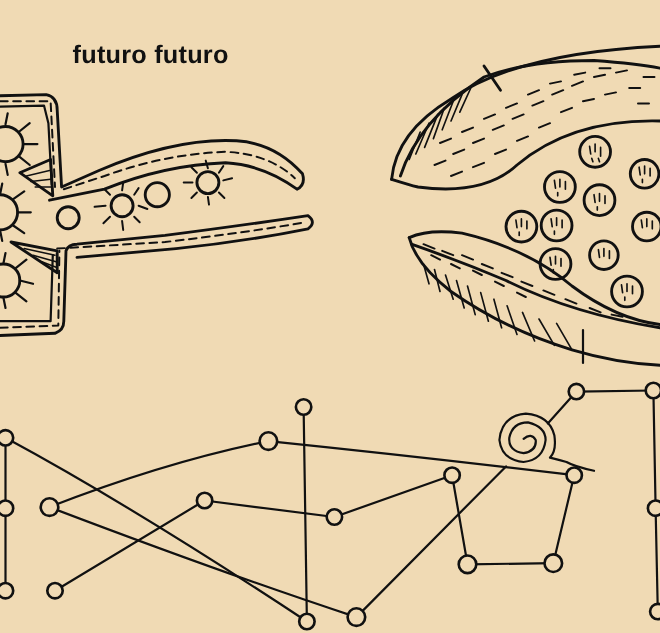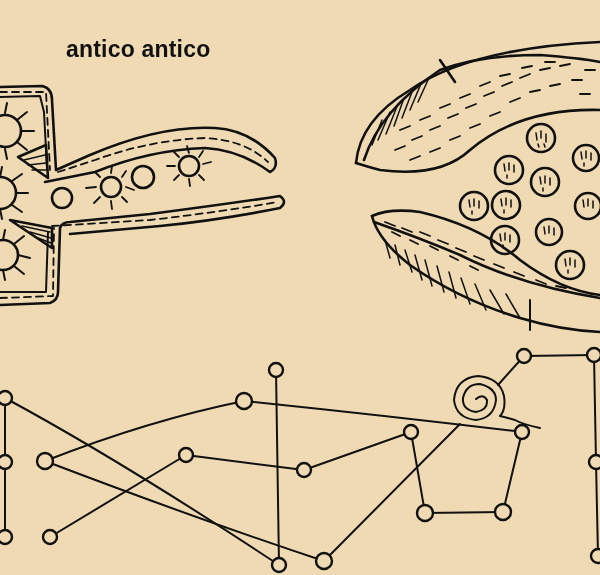--- a/index.html
+++ b/index.html
@@ -9,21 +9,21 @@
       position: absolute; left: 66px; top: 36px;
       font-family: "Liberation Sans", sans-serif; font-weight: bold;
       font-size: 23px; color: #111; letter-spacing: 0.2px;
     }
     svg { position: absolute; left: 0; top: 0; }
   </style>
 </head>
 <body>
 
 <div class="canvas">
-  <div class="title">antico antico</div>
+  <div class="title">futuro futuro</div>
 
   <svg width="600" height="575" viewBox="0 0 600 575">
     <g fill="none" stroke="#111" stroke-width="2.6" stroke-linecap="round" stroke-linejoin="round">
 
       <g>
 
         <path d="M0,87 L42,86 Q52,88 52,100 L56,170 L90,155 Q160,125 215,128 Q250,130 275,158 Q278,168 270,172 Q240,150 205,148 Q150,150 95,172 L45,182"></path>
         <path d="M0,305 L50,303 Q58,300 58,292 L60,228 Q62,222 70,222 L150,214 Q220,205 280,196 Q288,202 280,208 Q220,220 160,226 L70,234"></path>
 
         <path d="M0,97 L40,96 L44,112 L47,168" stroke-width="2"></path>

